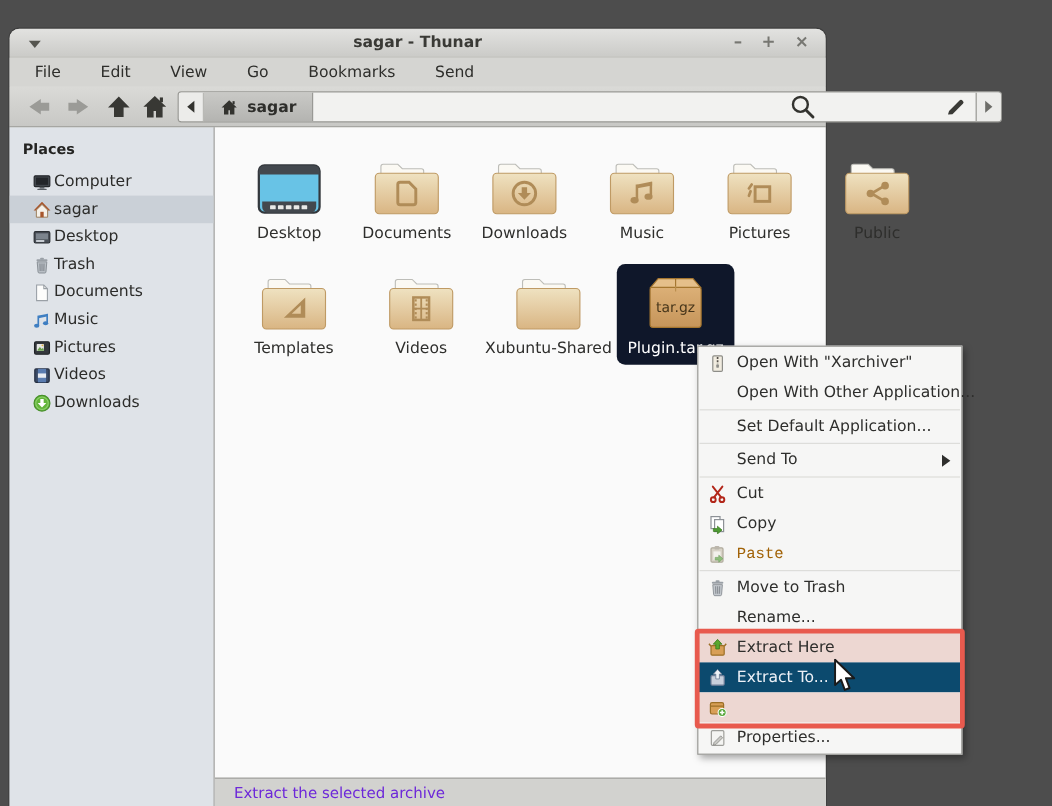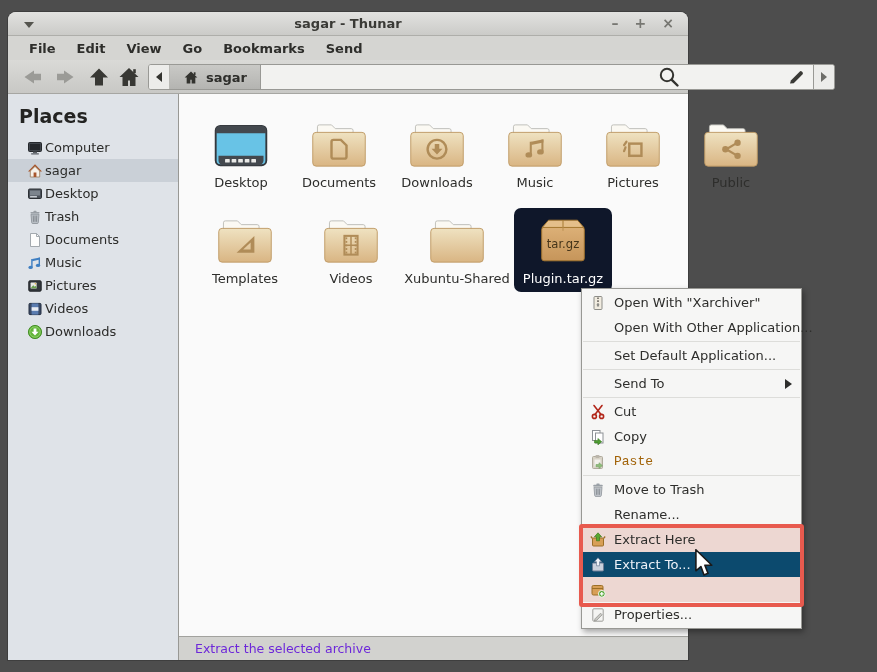--- a/index.html
+++ b/index.html
@@ -4,21 +4,21 @@
 <style>
   * { box-sizing: border-box; }
   html,body { margin:0; padding:0; }
   body {
     width:877px; height:672px; position:relative; overflow:hidden;
     background:#4d4d4d;
     font-family:"DejaVu Sans","Liberation Sans",sans-serif;
     -webkit-font-smoothing:antialiased;
   }
   .window {
-    position:absolute; left:8px; top:12px; width:680px; height:648px;
+    position:absolute; left:8px; top:24px; width:680px; height:648px;
     background:#d5d5d2; border-radius:8px 8px 0 0;
     display:flex; flex-direction:column;
     box-shadow:0 0 0 1px #3e3e3e;
   }
   
   .titlebar {
     height:24px; flex:0 0 24px; position:relative;
     background:linear-gradient(#e2e2e0,#cbcbc8);
     border-radius:8px 8px 0 0; border-bottom:1px solid #aeaeaa;
   }
@@ -32,22 +32,22 @@
     font-size:13px; font-weight:bold; color:#3a3a36;
   }
   .tb-controls {
     position:absolute; right:14px; top:3px; display:flex; gap:16px;
     font-size:14px; font-weight:bold; color:#777772;
   }
   .tb-btn { cursor:default; line-height:17px; }
   
   .menubar {
     height:24px; flex:0 0 24px; display:flex; align-items:center;
-    gap:21px; padding-left:21px; background:#d5d5d2;
-    font-size:13px; color:#2e2e2b;font-weight:bold;
+    gap:33px; padding-left:21px; background:#d5d5d2;
+    font-size:13px; color:#2e2e2b;
   }
   
   .toolbar {
     height:34px; flex:0 0 34px; position:relative;
     background:linear-gradient(#dadad7,#c8c8c5);
     border-bottom:1px solid #a6a6a2;
   }
   .nav-btn { position:absolute; top:5px; width:26px; height:24px;
     display:flex; align-items:center; justify-content:center; }
   .pathbar {
@@ -73,21 +73,21 @@
   }
   .search-btn { position:absolute; right:6px; top:5px; width:26px; height:24px;
     display:flex; align-items:center; justify-content:center; }
   
   .content { flex:1; display:flex; min-height:0; }
   .sidebar {
     width:171px; flex:0 0 171px; background:#dfe3e8;
     border-right:1px solid #98989  4; border-right:1px solid #989894;
     padding-top:9px; overflow:hidden;
   }
-  .sb-header { font-size:19px; font-weight:bold; color:#24242  2; color:#242422;
+  .sb-header { font-size:12px; font-weight:bold; color:#24242  2; color:#242422;
     padding:2px 10px 9px 11px; }
   .sb-item {
     height:23px; display:flex; align-items:center; gap:2px;
     padding-left:18px; font-size:13px; color:#2c2c2a; white-space:nowrap;
   }
   .sb-item.selected { background:#cad0d7; }
   .sb-icon { width:17px; height:17px; flex:0 0 17px;
     display:flex; align-items:center; justify-content:center; }
   .main { flex:1; display:flex; flex-direction:column; background:#fafafa; min-width:0; }
   .files { flex:1; padding:18px 0 0 13px; }

